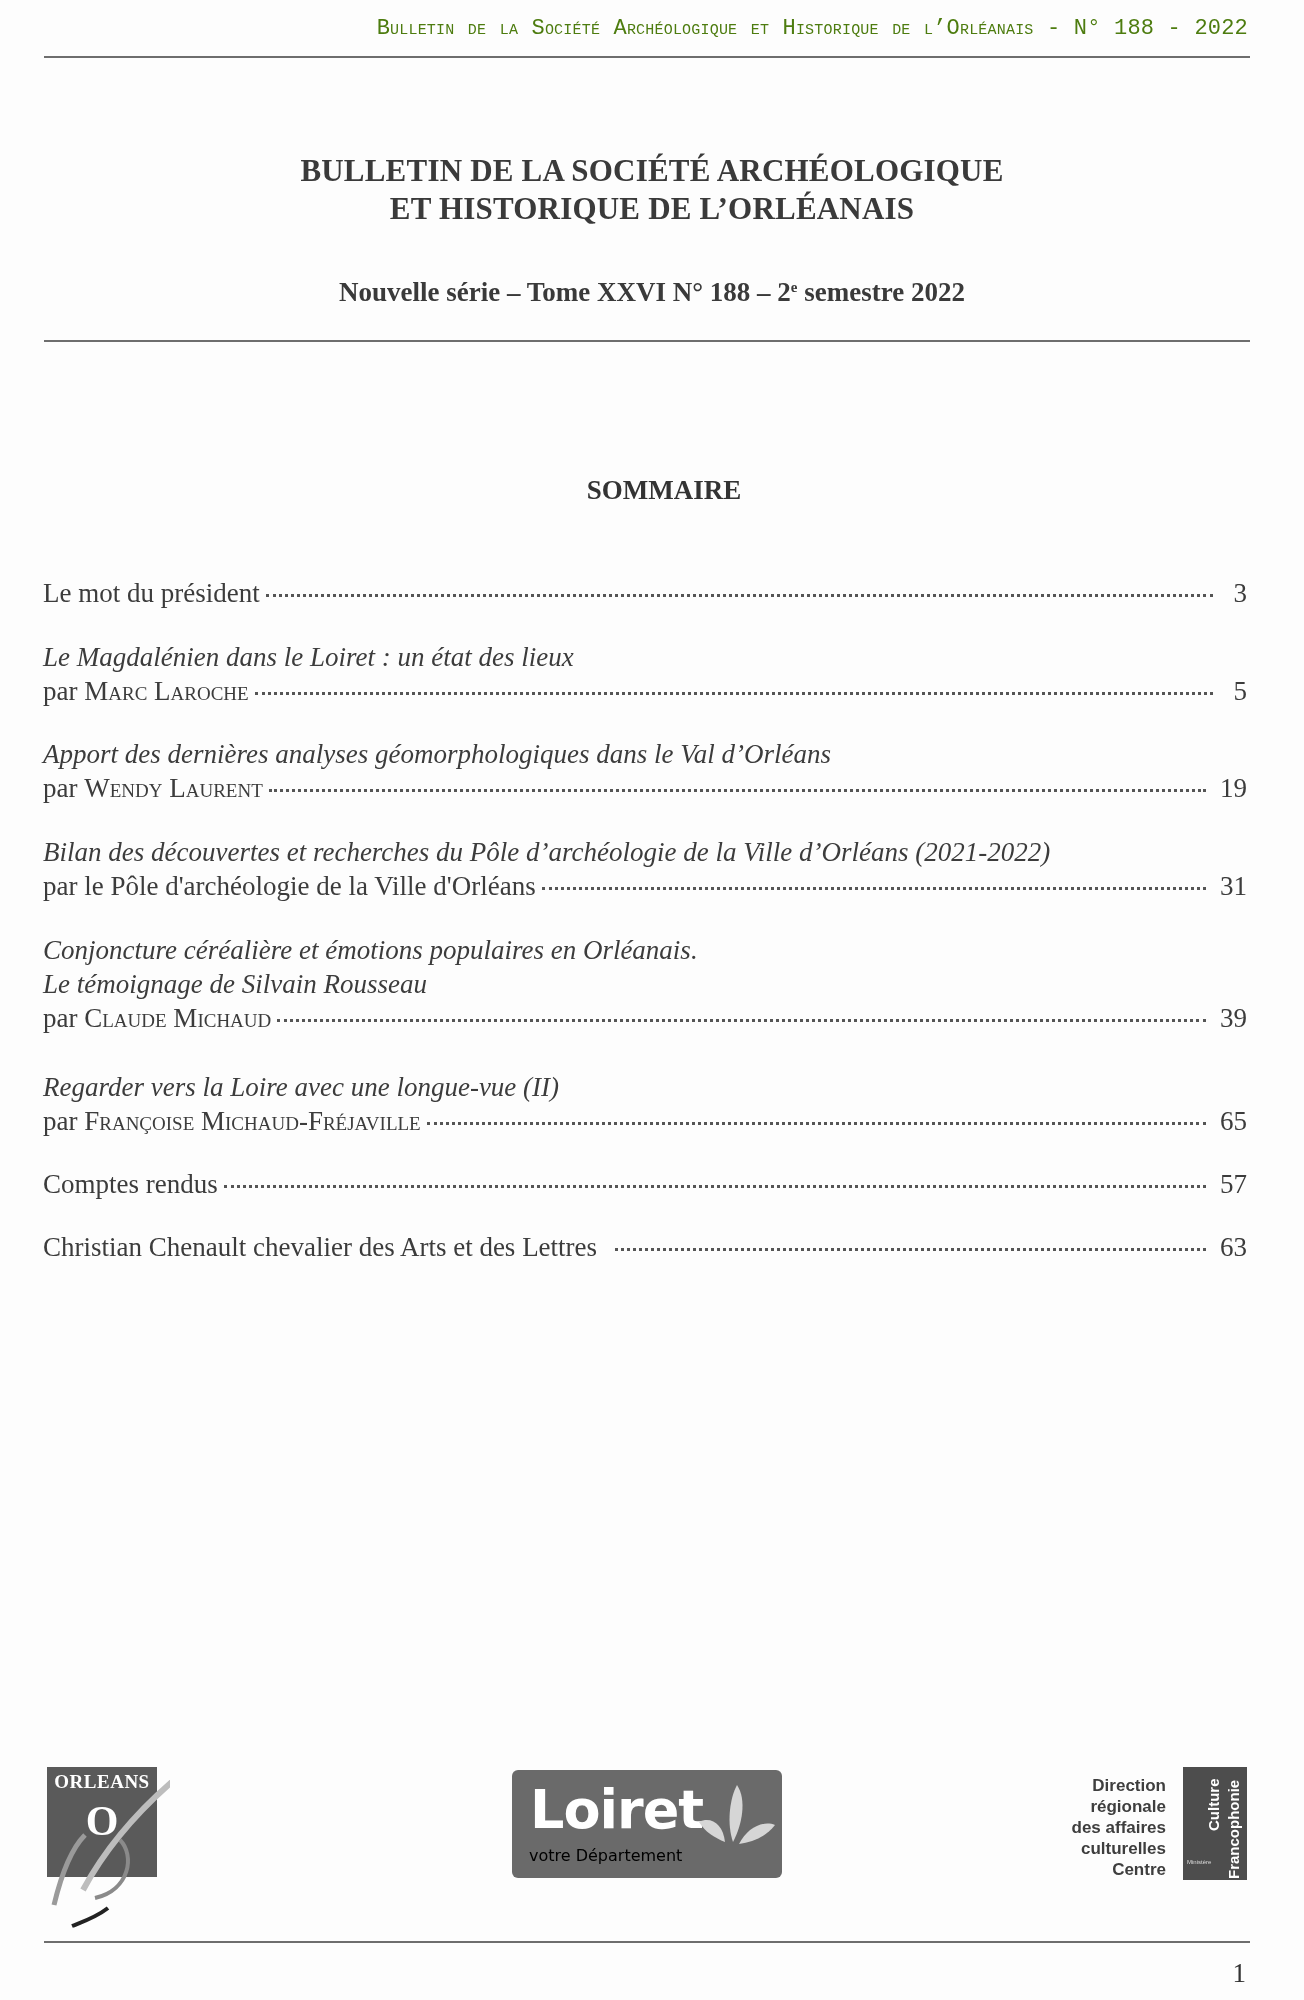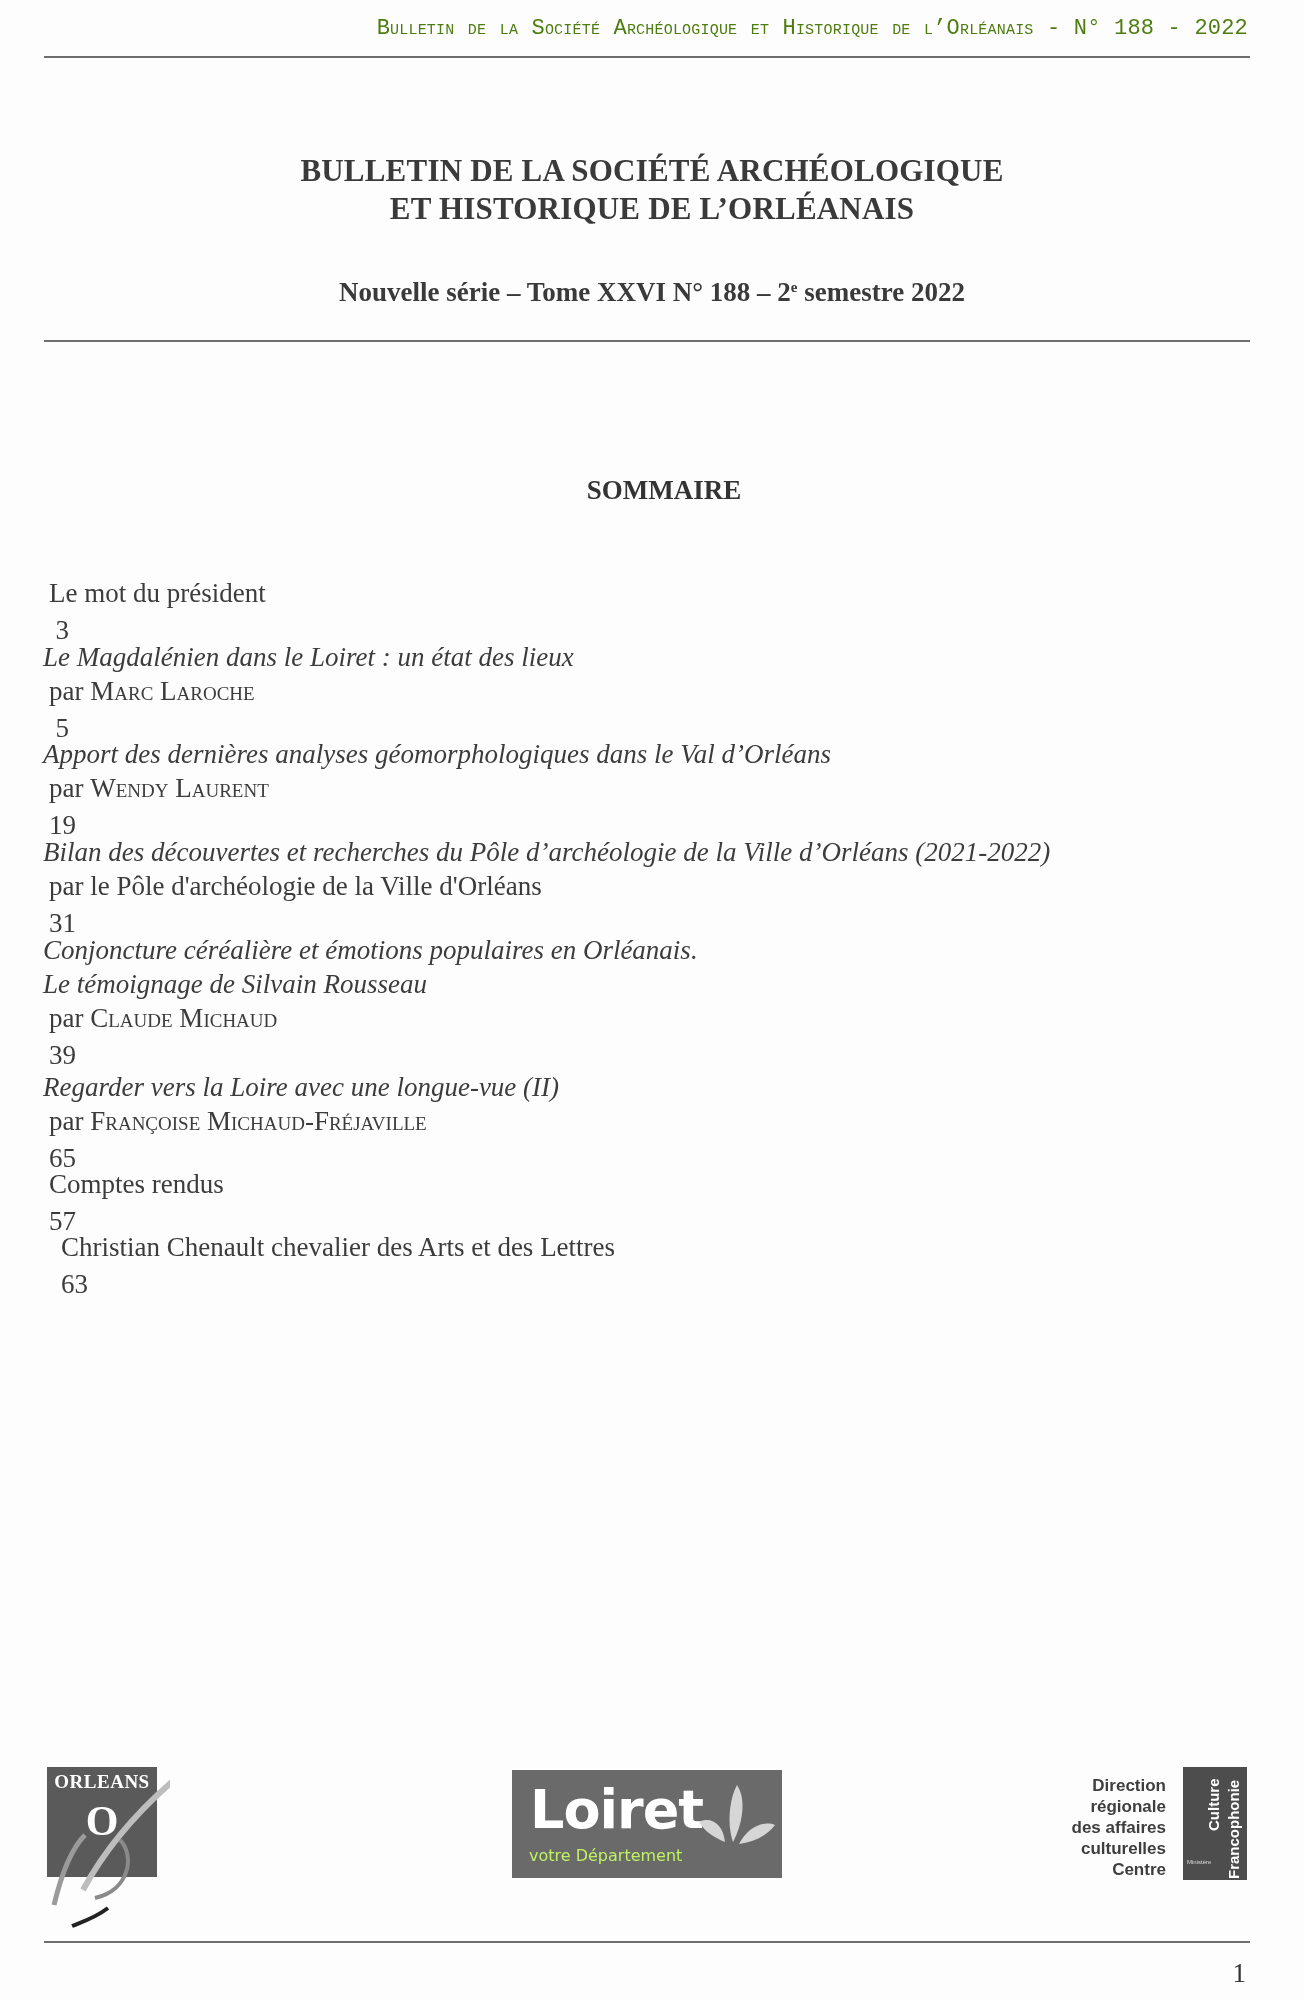--- a/index.html
+++ b/index.html
@@ -26,21 +26,20 @@
   }
   .subtitle sup { font-size: 15px; vertical-align: 9px; }
   .sommaire {
     left: 0; width: 1304px; text-align: center; font-weight: bold;
     font-size: 27px; color: #333; padding-left: 12px;
   }
   .toc { left: 43px; width: 1204px; font-size: 27px; color: #3c3c3c; }
   .toc-line {
     display: flex; align-items: baseline; height: 34px; line-height: 34px;
     white-space: nowrap;
-    flex-direction: column;
   }
   .toc-line .txt { flex: 0 0 auto; }
   .toc-line .it { font-style: italic; }
   .toc-line .sc { font-variant: small-caps; }
   .toc-line .dots {
     flex: 1 1 auto; overflow: hidden; margin: 0 14px 0 6px;
     border-bottom: 3px dotted #555; height: 0; align-self: baseline;
     position: relative; top: -5px;
   }
   .toc-line .pg { flex: 0 0 auto; text-align: right; min-width: 20px; }
@@ -54,29 +53,29 @@
     position: absolute; left: 0; right: 0; top: 4px; text-align: center;
     color: #fff; font-weight: bold; font-size: 19px; letter-spacing: 0.5px;
   }
   .orleans-box .o {
     position: absolute; left: 0; right: 0; top: 30px; text-align: center;
     color: #fff; font-size: 42px; font-weight: bold;
   }
   .orleans-swoosh { left: 40px; top: 1780px; width: 130px; height: 150px; }
 
   .loiret-box {
-    left: 512px; top: 1770px; width: 270px; height: 108px; background: #6a6a6a;
+    left: 512px; top: 1770px; width: 270px; height: 108px; background: #6a6a6a; border-radius: 6px;
   }
   .loiret-box .big {
     position: absolute; left: 18px; top: 8px; color: #fff;
     font-family: "DejaVu Sans", "Liberation Sans", sans-serif;
     font-size: 54px; font-weight: bold; letter-spacing: -1px;
   }
   .loiret-box .small {
-    position: absolute; left: 17px; top: 76px; color: #bef264;
+    position: absolute; left: 17px; top: 76px; color: #000000;
     font-family: "DejaVu Sans", "Liberation Sans", sans-serif; font-size: 16px;
   }
   .loiret-box svg { position: absolute; left: 185px; top: 10px; }
 
   .drac-text {
     left: 960px; width: 206px; top: 1775px; text-align: right;
     font-family: "Liberation Sans", "DejaVu Sans", sans-serif;
     font-weight: bold; font-size: 17px; line-height: 21px; color: #3e3e3e;
   }
   .drac-box {

